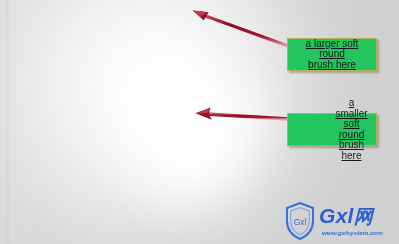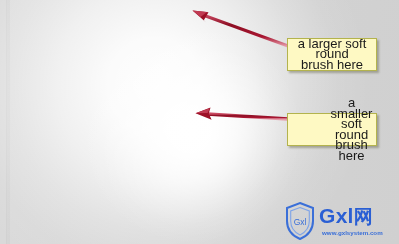--- a/index.html
+++ b/index.html
@@ -67,30 +67,31 @@
   
   .arrow-layer {
     position: absolute;
     inset: 0;
   }
 
   
   .tooltip {
     position: absolute;
     box-sizing: border-box;
-    background: #fef9c3;
+    background: #22c55e;
     border: 1px solid #b3b34d;
     color: #1a1a1a;
-    font-size: 13px;
+    font-size: 10px;
     line-height: 10.5px;
     text-align: center;
     display: flex;
     align-items: center;
     justify-content: center;
     box-shadow: 2px 2px 2px rgba(90,90,60,0.42);
+    text-decoration: underline;
   }
   .tooltip span { display: block; padding: 0 4px; }
   #tip-large { left: 287px; top: 38px;  width: 90px; height: 33px; }
   #tip-small { left: 287px; top: 113px; width: 90px; height: 33px; padding-left: 39px; }
 
   
   .watermark {
     position: absolute;
     left: 283px;
     top: 197px;
@@ -99,20 +100,21 @@
     display: flex;
     align-items: center;
     overflow: hidden;
   }
   .wm-shield { flex: 0 0 auto; width: 34px; height: 42px; }
   .wm-text {
     flex: 1 1 auto;
     margin-left: 2px;
     position: relative;
     height: 42px;
+    font-style: italic;
   }
   .wm-title {
     position: absolute;
     left: 0; top: 4px;
     font-size: 21px;
     font-weight: bold;
     color: #2a5fd4;
     letter-spacing: 0.3px;
     white-space: nowrap;
   }

